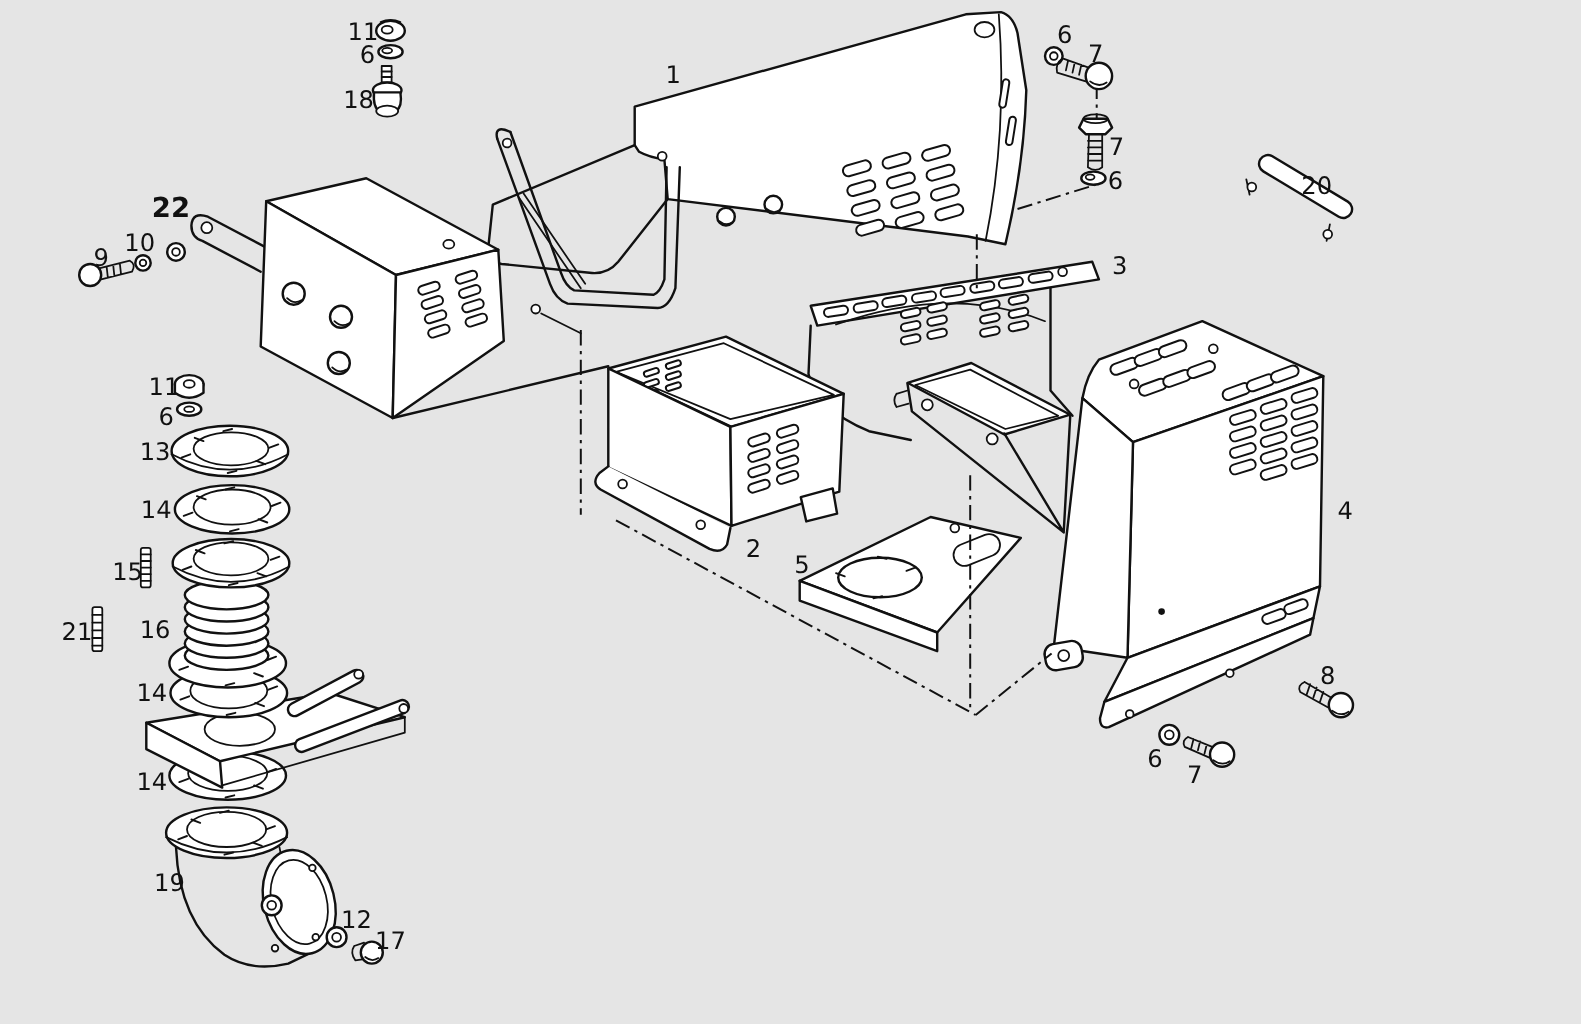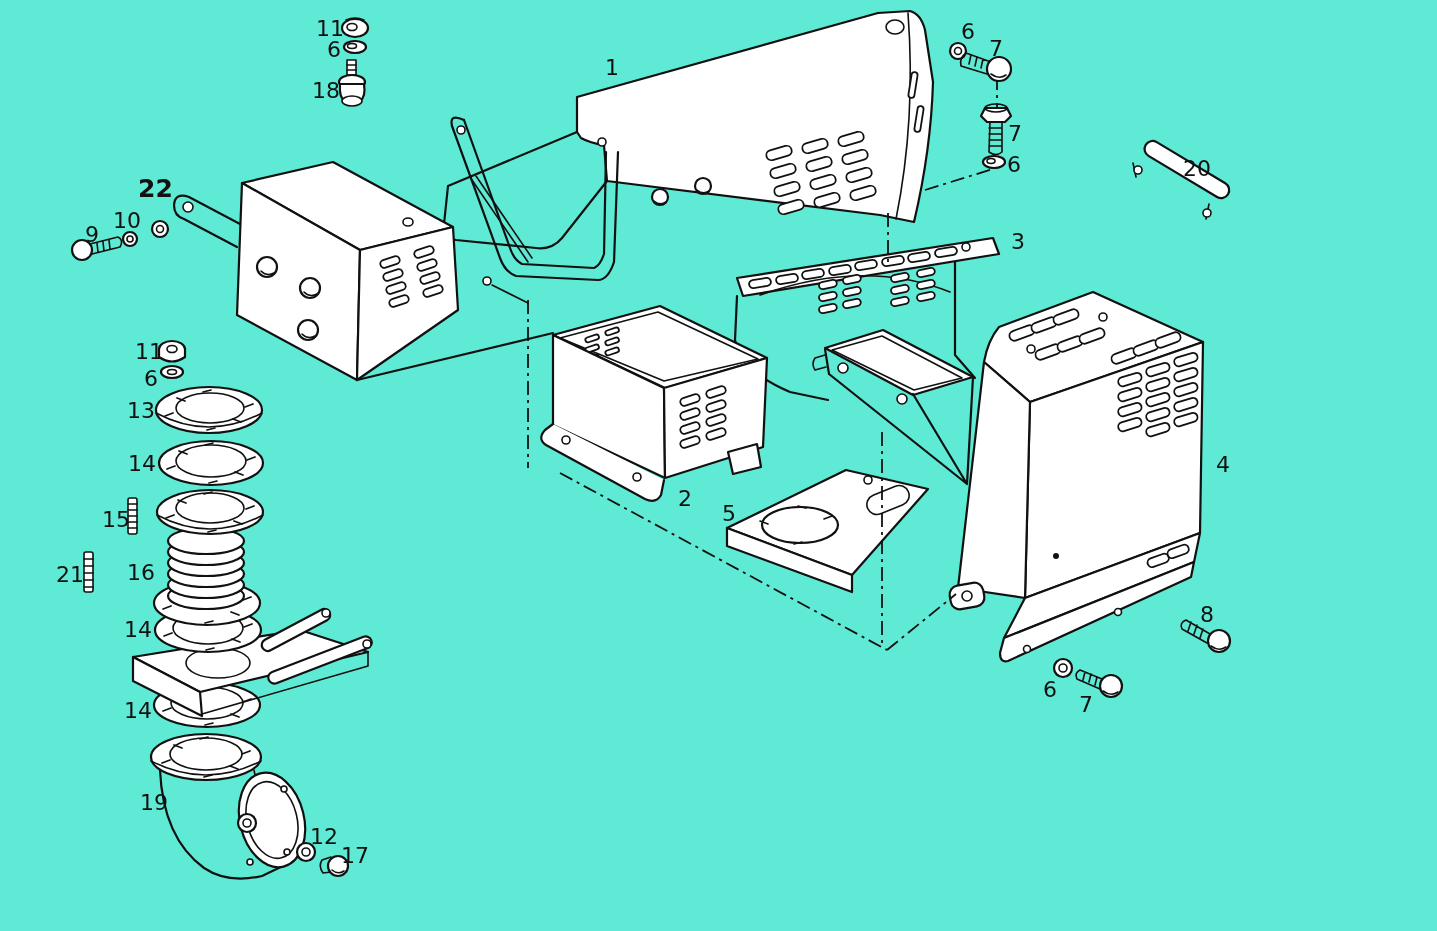--- a/index.html
+++ b/index.html
@@ -1,16 +1,16 @@
 <!DOCTYPE html>
 <html><head>
 <meta charset="utf-8">
 <style>
   html,body{margin:0;padding:0;background:#fff;}
-  #stage{position:relative;width:1437px;height:931px;background:#5eead4;overflow:hidden;}
+  #stage{position:relative;width:1437px;height:931px;background:#e5e5e5;overflow:hidden;}
   svg{display:block}
   .ln{fill:none;stroke:#111;stroke-width:2.2;stroke-linejoin:round;stroke-linecap:round}
   .th{fill:none;stroke:#111;stroke-width:1.6;stroke-linejoin:round;stroke-linecap:round}
   .fw{fill:#ffffff;stroke:#111;stroke-width:2.2;stroke-linejoin:round;stroke-linecap:round}
   .ft{fill:#ffffff;stroke:#111;stroke-width:1.6;stroke-linejoin:round}
   .lv{fill:#ffffff;stroke:#111;stroke-width:1.8}
   .dash{fill:none;stroke:#111;stroke-width:1.8;stroke-dasharray:14 5 3 5}
   .tick path{stroke:#111;stroke-width:1.7;fill:none;stroke-linecap:round}
   .lbl{font:22px "DejaVu Sans",sans-serif;fill:#111}
   .lblb{font:bold 25px "DejaVu Sans",sans-serif;fill:#111}

